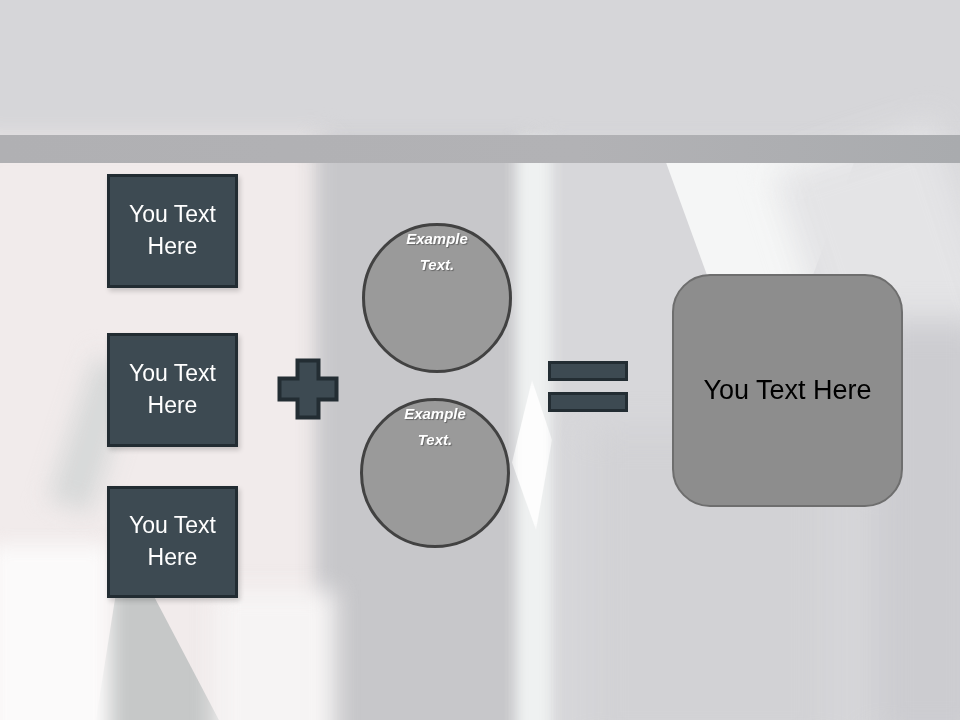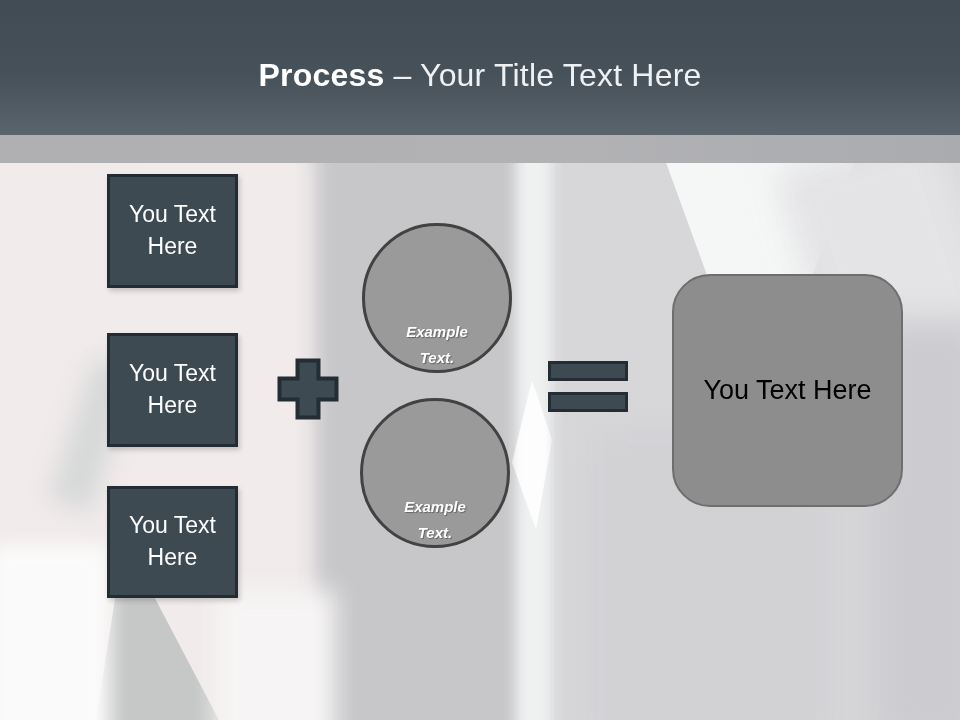--- a/index.html
+++ b/index.html
@@ -58,21 +58,21 @@
   .eq-bar{
     position:absolute;left:0;width:80px;height:20px;box-sizing:border-box;
     background:#3d4a52;border:3px solid #232d33;
   }
   .eq-bar.b1{top:0;}
   .eq-bar.b2{top:31px;}
 
   .circle{
     width:150px;height:150px;border-radius:50%;
     background:#9a9a9a;border:3px solid #424242;
-    display:flex;align-items:flex-end;justify-content:center;text-align:center;
+    display:flex;align-items:flex-start;justify-content:center;text-align:center;
     color:#ffffff;font-weight:bold;font-style:italic;font-size:15px;line-height:1.7;
   }
   #circle1{left:362px;top:223px;}
   #circle2{left:360px;top:398px;}
   .circle-label{display:block;width:84px;text-shadow:1px 1px 1px rgba(0,0,0,0.35);}
 
   .result-box{
     left:672px;top:274px;width:231px;height:233px;border-radius:38px;
     background:#8d8d8d;border:2px solid #6e6e6e;
     display:flex;align-items:center;justify-content:center;text-align:center;
@@ -93,25 +93,20 @@
     <div class="bg-white-v"></div>
     <div class="bg-right-light-diag"></div>
     <div class="bg-right-dark-col"></div>
     <div class="bg-mid-dark-lower"></div>
     <div class="bg-gray-diag-left"></div>
     <div class="bg-gray-diag-bottom"></div>
     <div class="bg-white-left-bottom"></div>
     <div class="bg-white-left-bottom2"></div>
   </div>
 
-  <div class="header">
-    <div class="title">
-      <span class="t-bold">Process</span><span class="t-rest"> – Your Title Text Here</span>
-    </div>
-  </div>
   <div class="accent-band"></div>
 
   <div class="shape input-box" id="box1">
     <span class="box-label">You Text Here</span>
   </div>
   <div class="shape input-box" id="box2">
     <span class="box-label">You Text Here</span>
   </div>
   <div class="shape input-box" id="box3">
     <span class="box-label">You Text Here</span>

